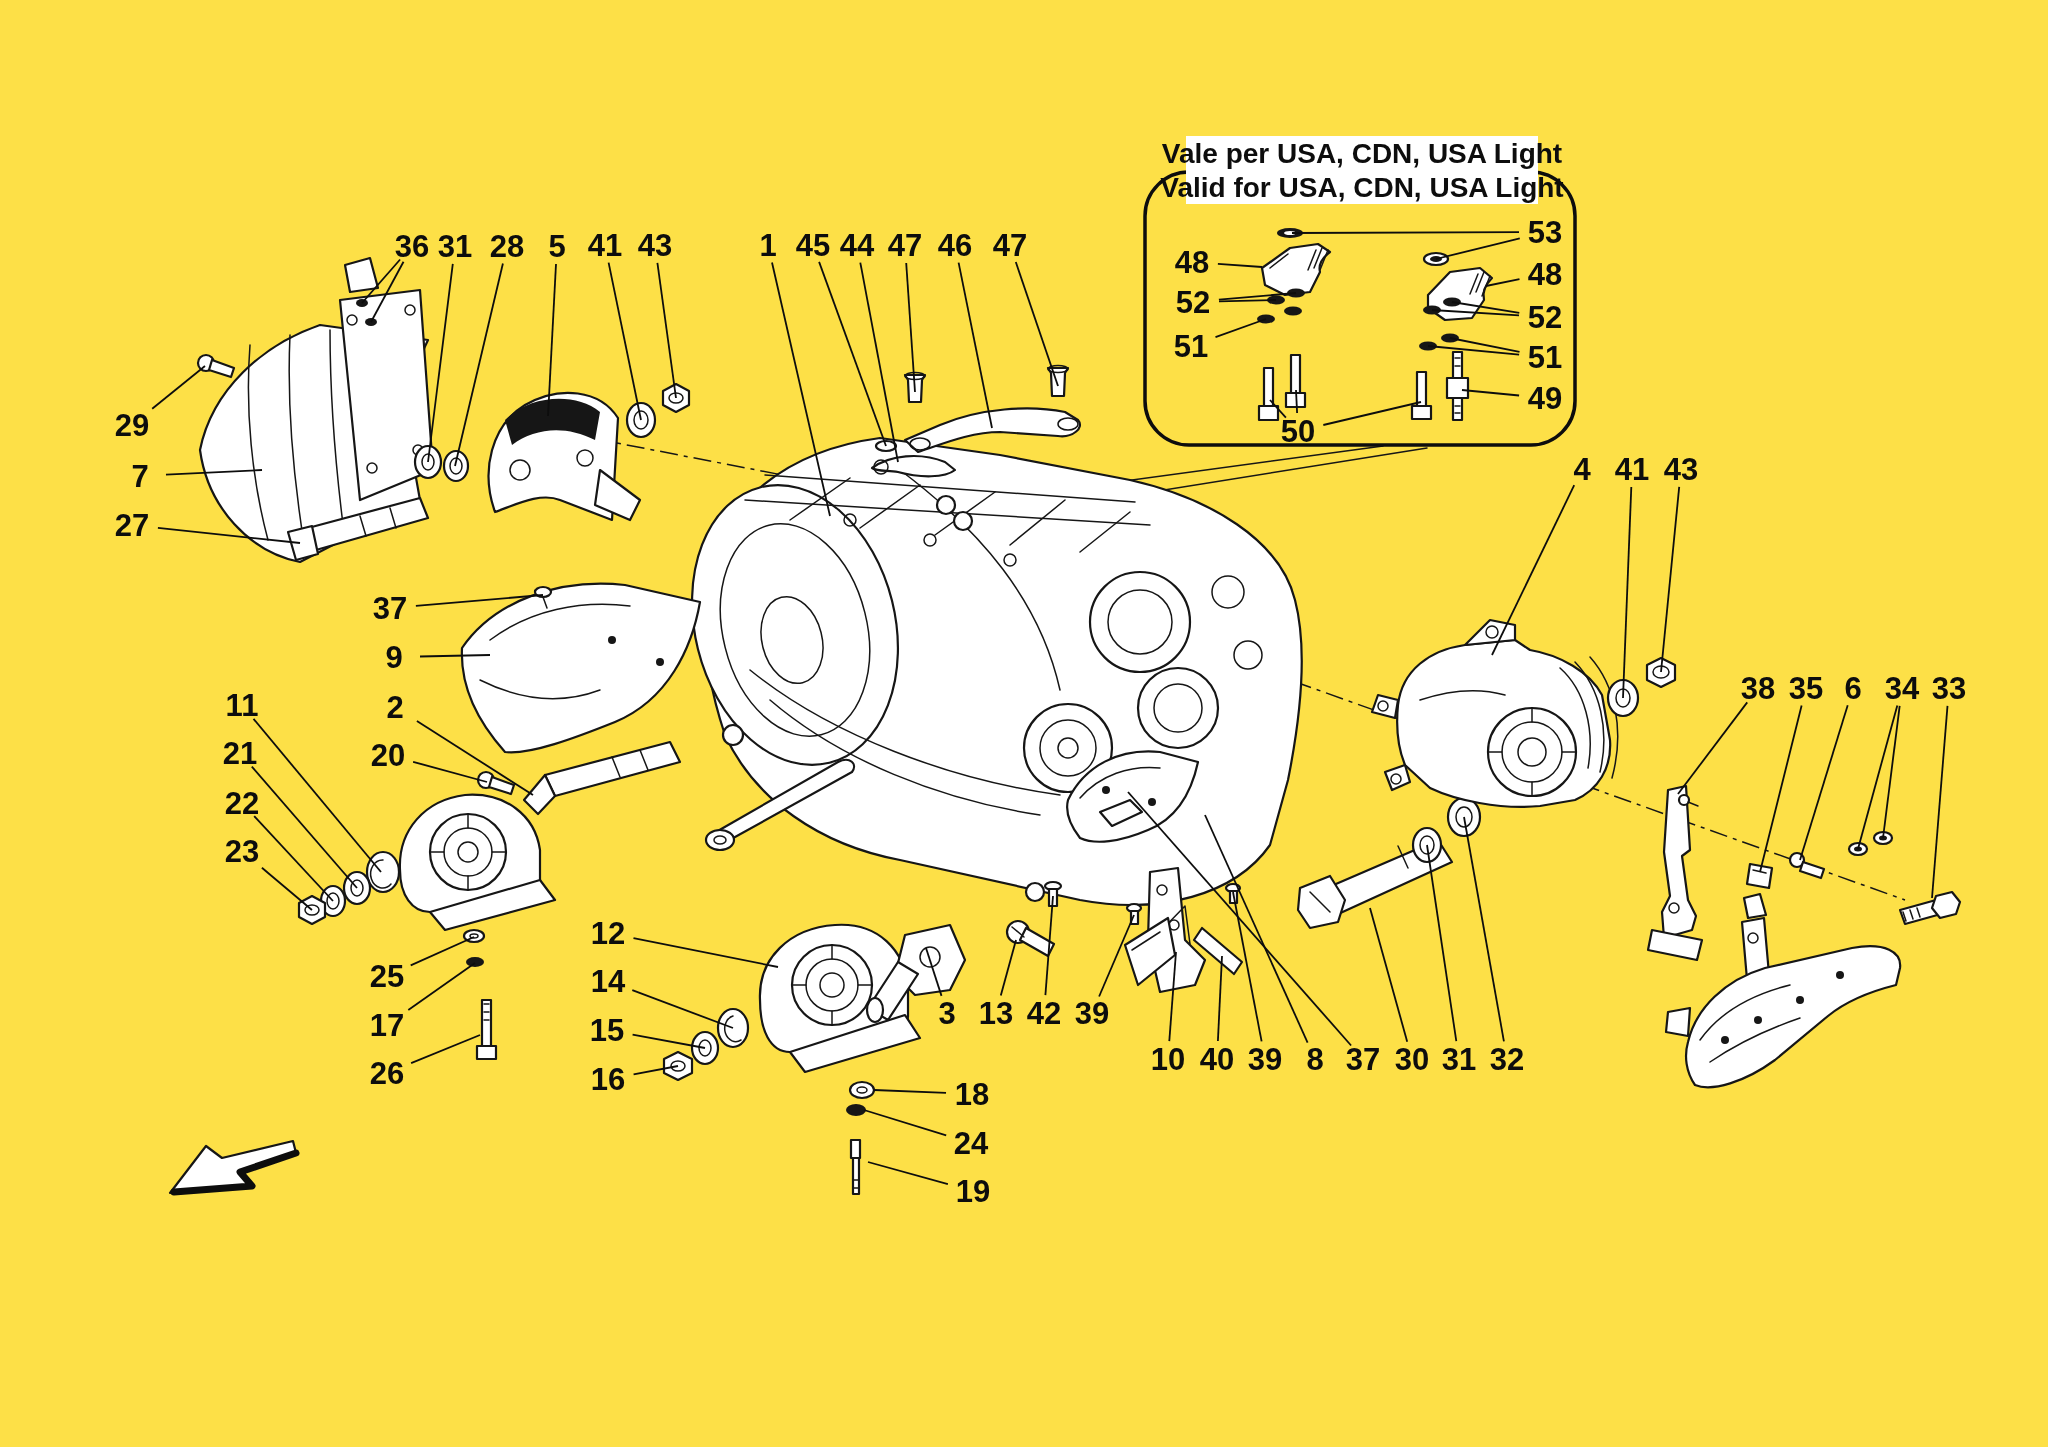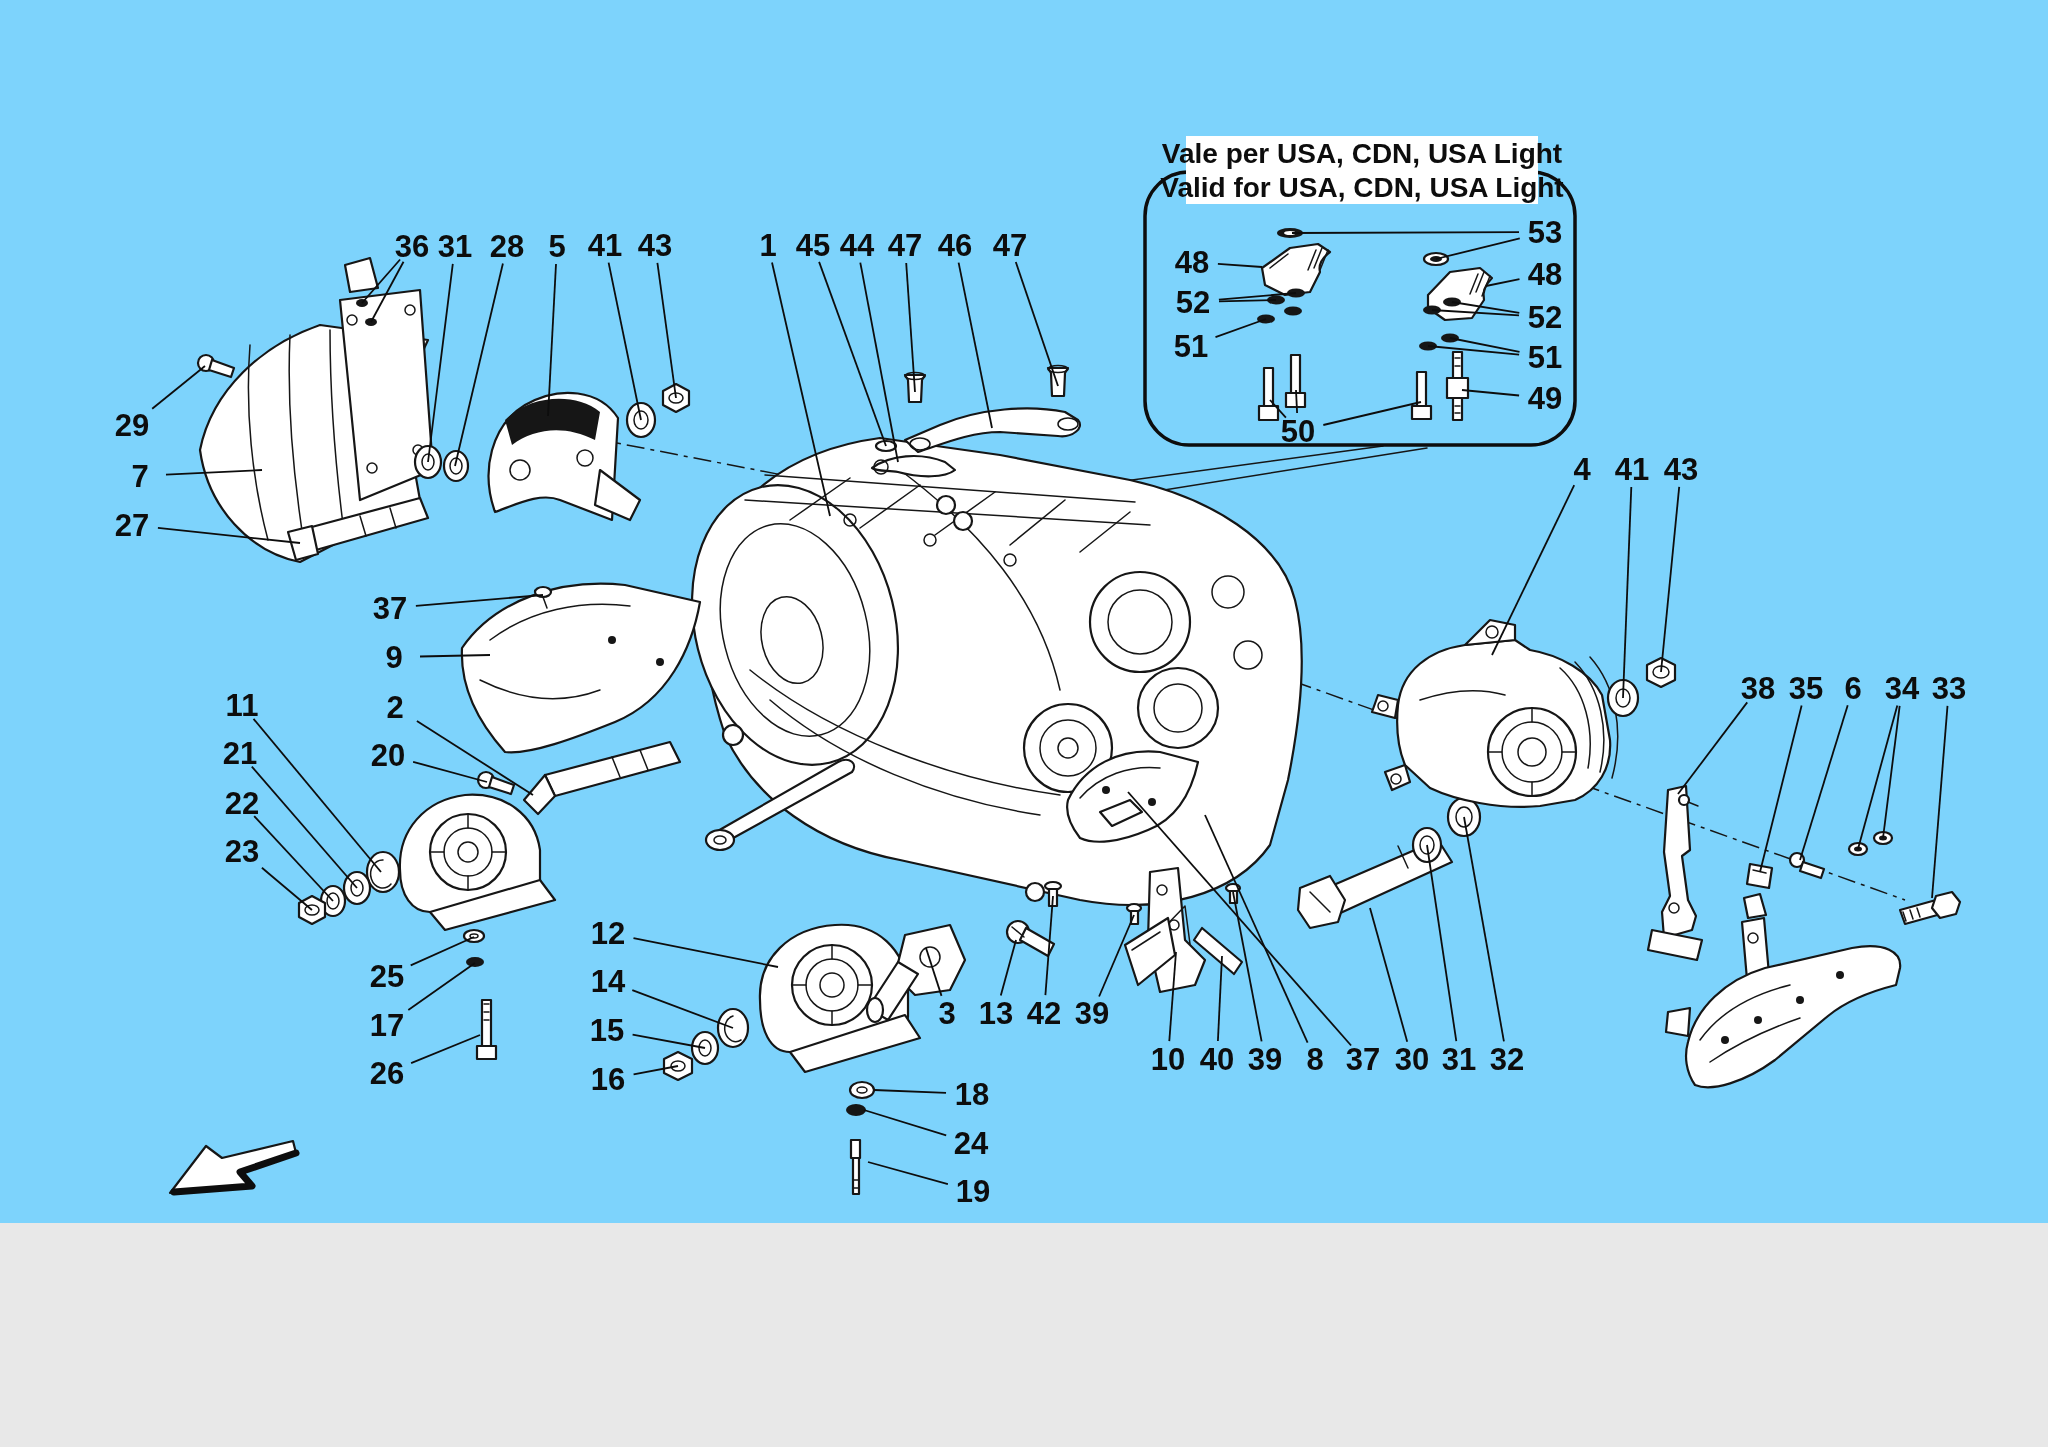--- a/index.html
+++ b/index.html
@@ -1,16 +1,16 @@
 <!DOCTYPE html>
 <html><head>
 <meta charset="utf-8">
 <style>
   html,body{margin:0;padding:0;background:#e8e8e8;}
-  .canvas{position:relative;width:2048px;height:1223px;background:#7dd3fc;overflow:hidden;}
+  .canvas{position:relative;width:2048px;height:1447px;background:#fde047;overflow:hidden;}
   svg{display:block;}
   svg text{font-family:"Liberation Sans","DejaVu Sans",sans-serif;}
   .callout{font-size:31px;font-weight:bold;text-anchor:middle;dominant-baseline:central;fill:#0d0d0d;}
   .inset-title{font-size:28px;font-weight:bold;text-anchor:middle;fill:#0d0d0d;}
   .leader{stroke:#0d0d0d;stroke-width:1.8;fill:none;}
   .p{stroke:#161616;stroke-width:2.2;fill:#ffffff;stroke-linejoin:round;stroke-linecap:round;}
   .ln{stroke:#161616;stroke-width:1.5;fill:none;stroke-linejoin:round;stroke-linecap:round;}
   .dk{fill:#161616;stroke:none;}
   .cl{stroke:#161616;stroke-width:1.5;stroke-dasharray:18 6 4 6;fill:none;}
   .inset-rect{fill:none;stroke:#0d0d0d;stroke-width:3.5;}

